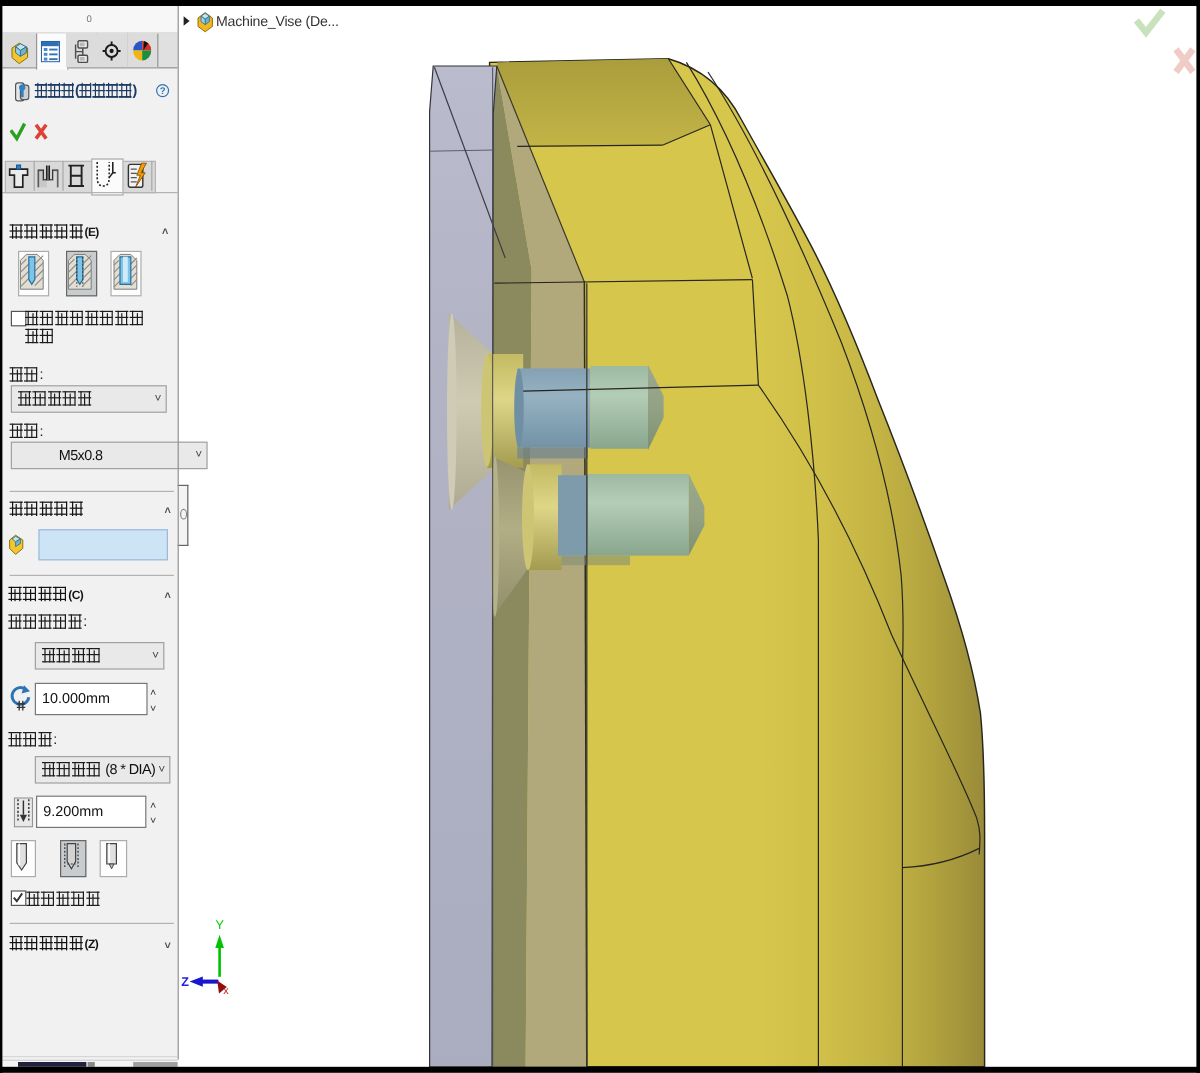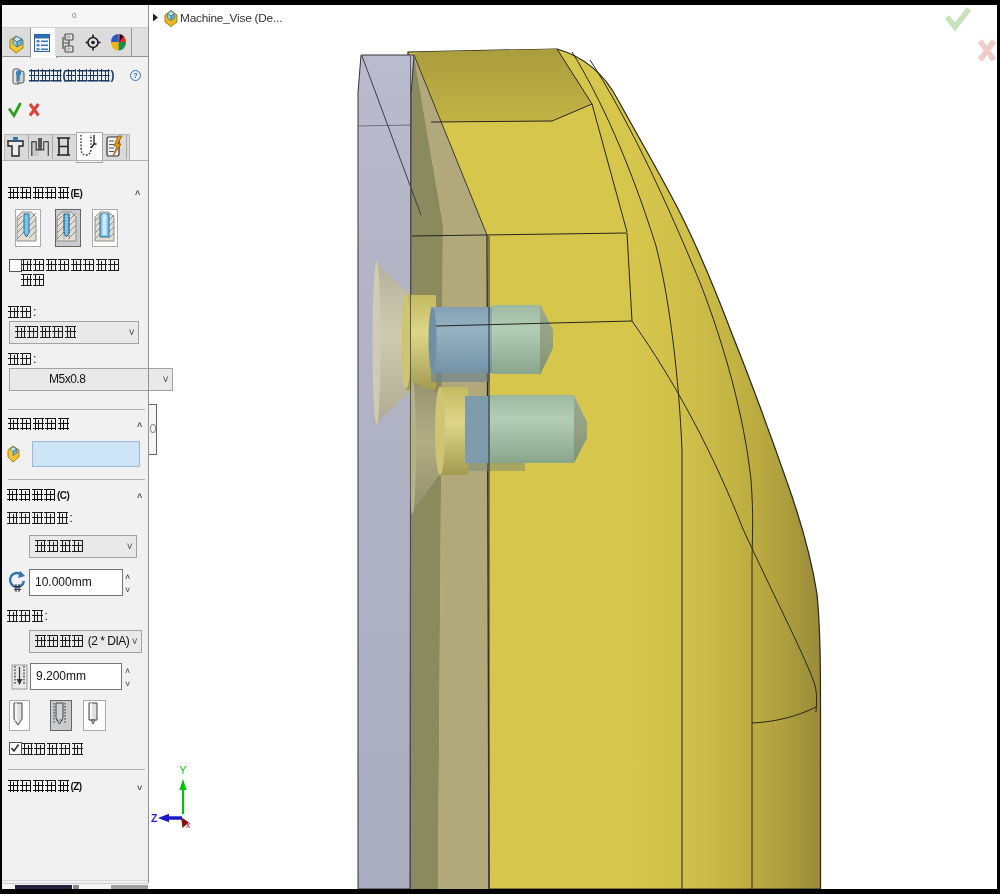--- a/index.html
+++ b/index.html
@@ -325,21 +325,21 @@
     <div class="combo" style="left:27px;top:530px;width:101px;"><i class="zh"></i><i class="zh"></i><i class="zh"></i><i class="zh"></i><span class="dd">˅</span></div>
     <svg class="abs" style="left:6px;top:565px" width="18" height="26" viewBox="0 0 18 26">
       <path d="M14,5 A7,7 0 1 0 16,11" fill="none" stroke="#2e74b5" stroke-width="2.4"></path>
       <path d="M12,1 L17,6 L10,8 Z" fill="#2e74b5"></path>
       <path d="M8,14 L8,22 M11,14 L11,22 M6,16.5 L13,16.5 M6,19.5 L13,19.5" stroke="#333" stroke-width="1.1"></path>
     </svg>
     <div class="spin" style="left:27px;top:564px;width:87px;">10.000mm</div>
     <div class="updn" style="left:123px;top:568px;">˄</div>
     <div class="updn" style="left:123px;top:581px;">˅</div>
     <div class="lbl" style="left:5px;top:604px;"><i class="zh"></i><i class="zh"></i><i class="zh"></i>:</div>
-    <div class="combo" style="left:27px;top:625px;width:106px;letter-spacing:-0.7px;"><i class="zh"></i><i class="zh"></i><i class="zh"></i><i class="zh"></i><span style="letter-spacing:-0.5px;"> (2 * DIA)</span><span class="dd">˅</span></div>
+    <div class="combo" style="left:27px;top:625px;width:106px;letter-spacing:-0.7px;"><i class="zh"></i><i class="zh"></i><i class="zh"></i><i class="zh"></i><span style="letter-spacing:-0.5px;"> (8 * DIA)</span><span class="dd">˅</span></div>
     <svg class="abs" style="left:9px;top:659px" width="17" height="26" viewBox="0 0 17 26">
       <rect x="1" y="1" width="15" height="24" fill="#e8e8e8" stroke="#888" stroke-width="0.8"></rect>
       <path d="M4,2 L4,20 M13,2 L13,20" stroke="#333" stroke-width="1.2" stroke-dasharray="1.8 1.4"></path>
       <path d="M8.5,3 L8.5,15" stroke="#333" stroke-width="1.2"></path>
       <path d="M5.5,15 L11.5,15 L8.5,21 Z" fill="#333"></path>
     </svg>
     <div class="spin" style="left:28px;top:658px;width:85px;">9.200mm</div>
     <div class="updn" style="left:123px;top:662px;">˄</div>
     <div class="updn" style="left:123px;top:675px;">˅</div>
     <div class="btn" style="left:6.5px;top:695px;width:19px;height:29px;"></div>

